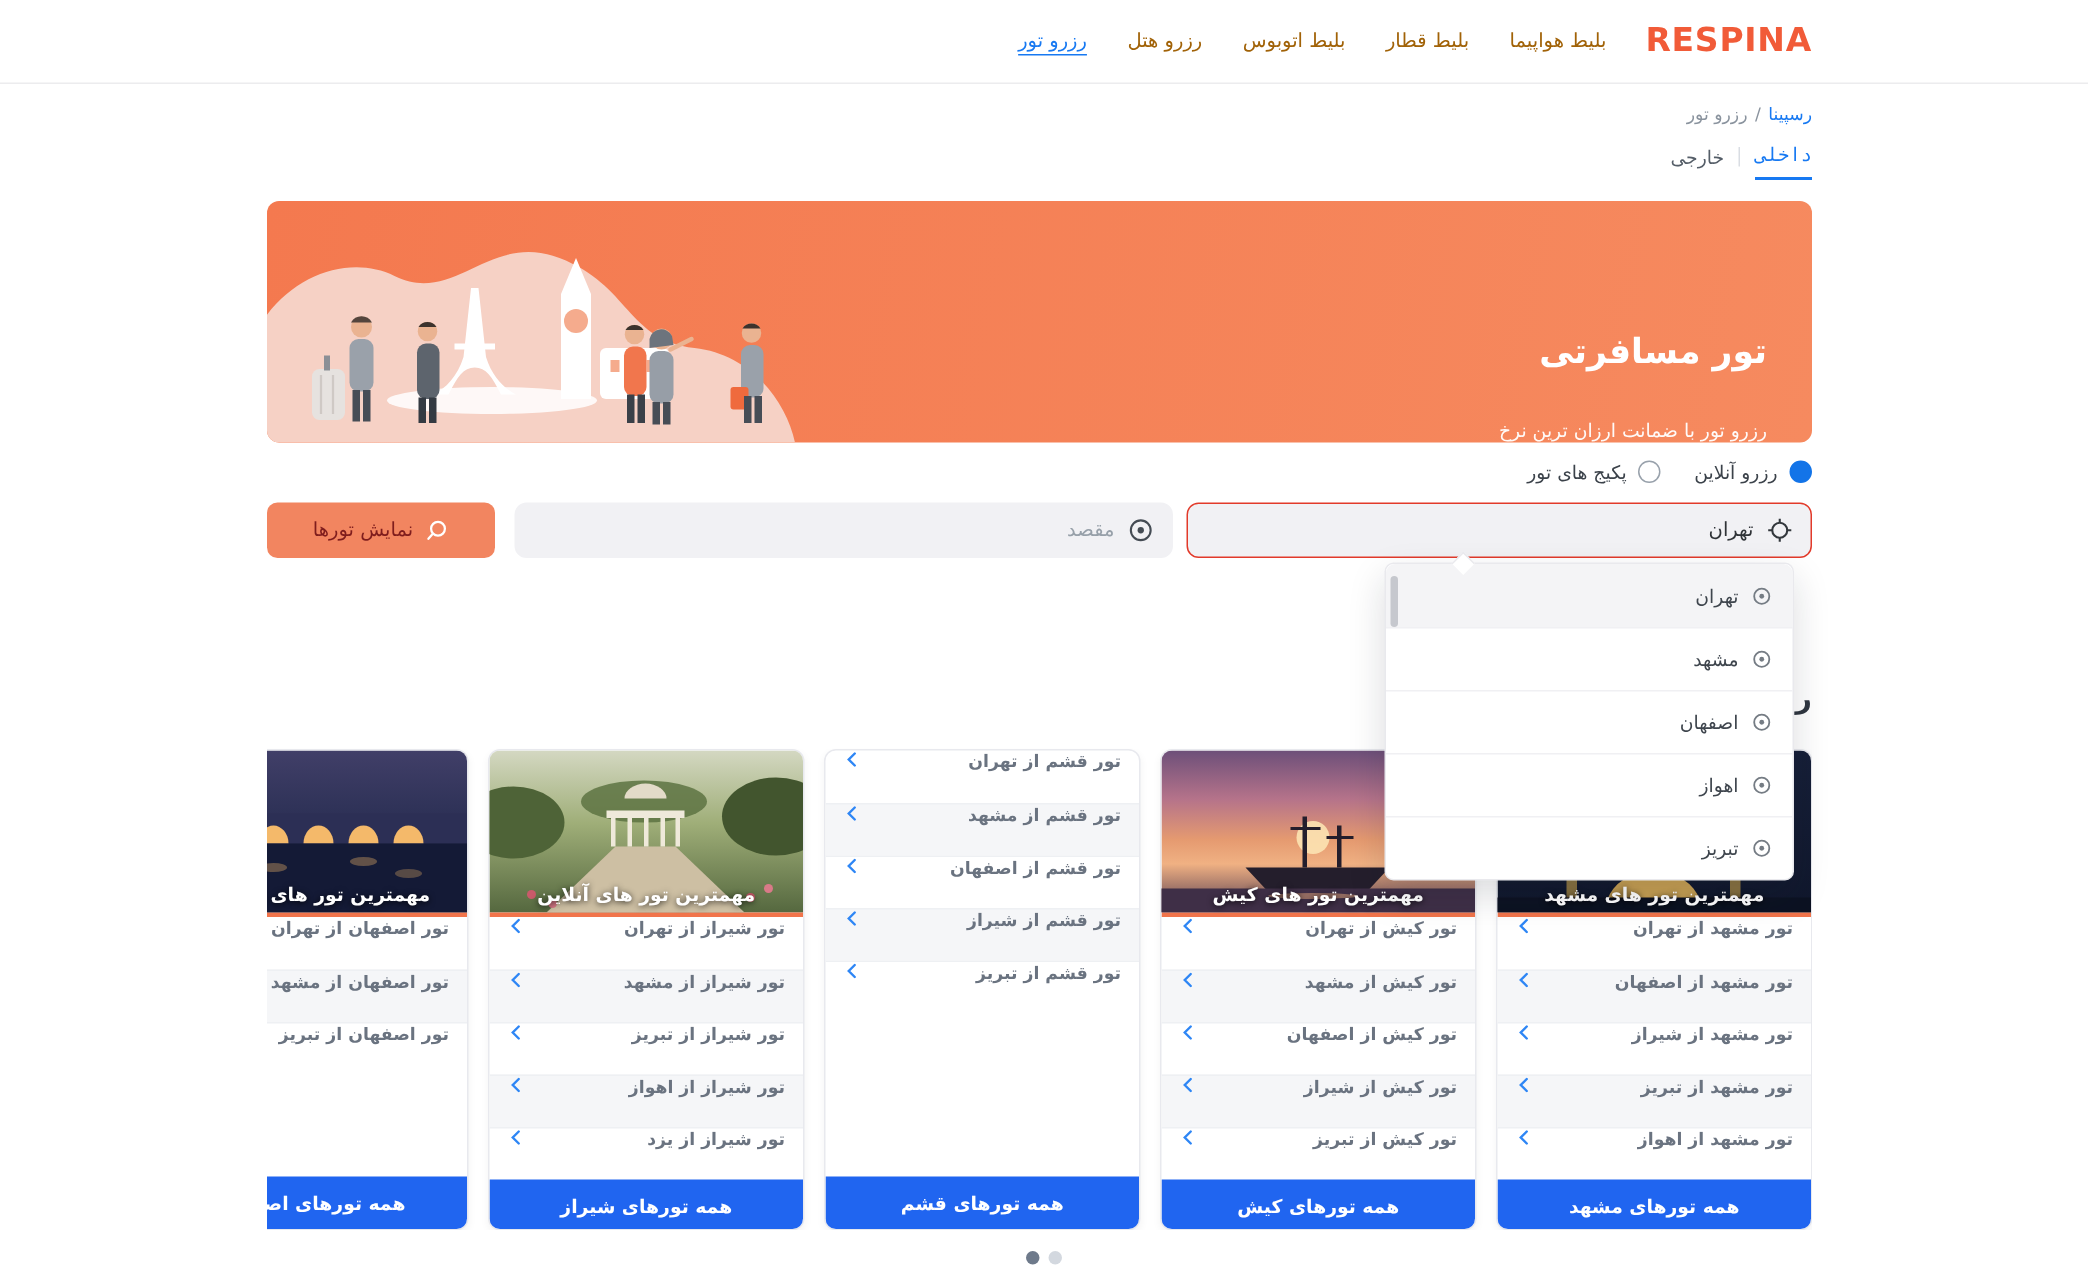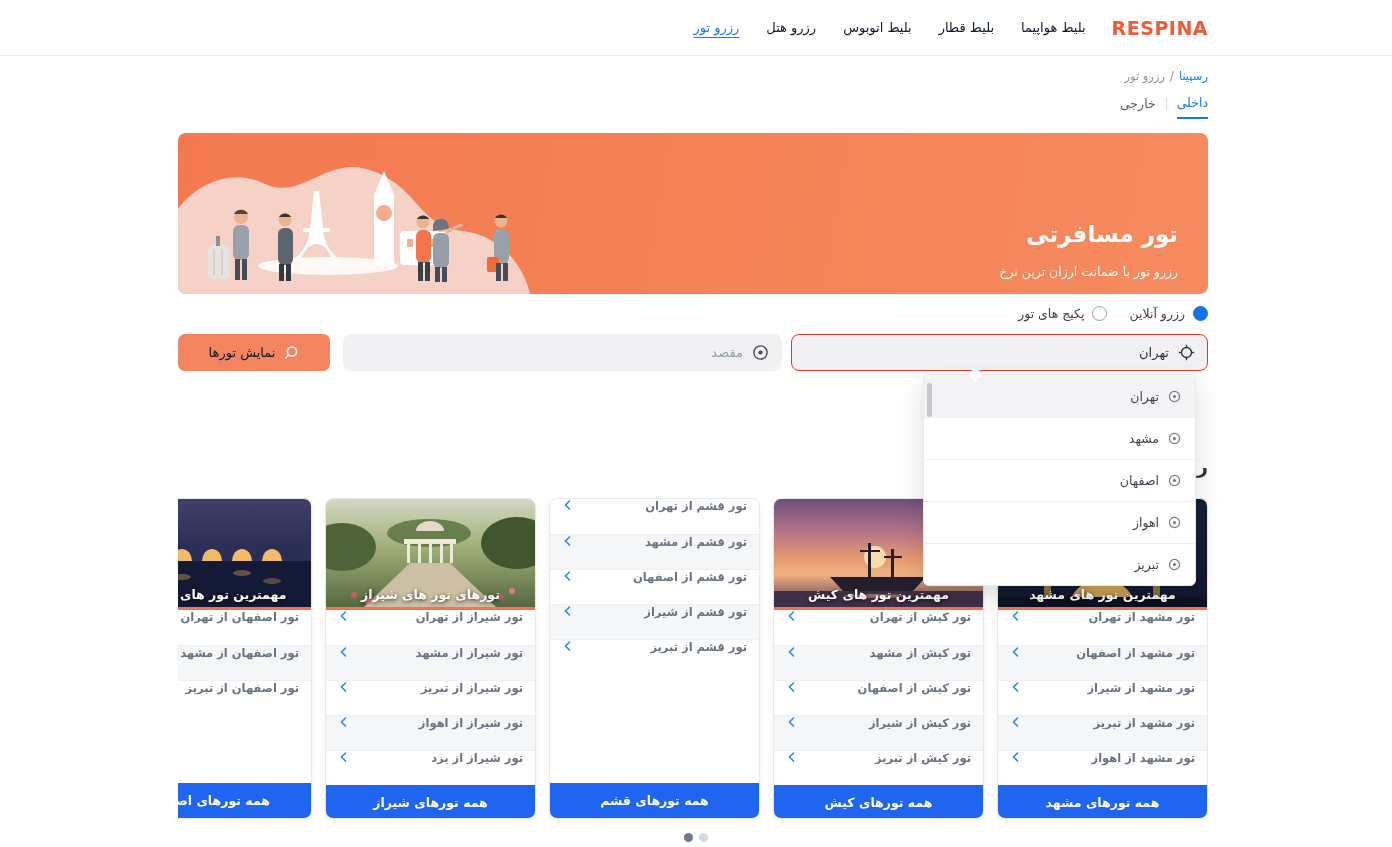--- a/index.html
+++ b/index.html
@@ -4,56 +4,56 @@
 <style>
   * { margin:0; padding:0; box-sizing:border-box; }
   html,body { background:#fff; }
   body { font-family:"DejaVu Sans", sans-serif; direction:rtl; }
   .page { position:relative; width:1392px; height:847px; background:#fff; overflow:hidden; }
   .wrap { margin-right:184px; margin-left:178px; }
 
   
   .header { height:56px; border-bottom:1px solid #ececee; background:#fff; }
   .header-inner { height:100%; display:flex; align-items:center; }
-  .logo { font-size:19px; font-weight:bold; letter-spacing:.5px; color:#f15b38; cursor:pointer; }
+  .logo { font-size:22px; font-weight:bold; letter-spacing:.5px; color:#f15b38; cursor:pointer; }
   .nav { display:flex; align-items:center; gap:27px; margin-right:26px; }
-  .nav-item { font-size:13px; color:#0f172a; cursor:pointer; white-space:nowrap; }
+  .nav-item { font-size:13px; color:#a16207; cursor:pointer; white-space:nowrap; }
   .nav-item.active { color:#1779f2; text-decoration:underline; text-underline-offset:5px; }
 
   
   .crumbs { padding-top:13px; font-size:11.5px; color:#8a939e; display:flex; gap:5px; justify-content:flex-start; }
   .crumbs .home { color:#1779f2; cursor:pointer; }
   .tabs { margin-top:12px; display:flex; align-items:center; gap:10px; font-size:12.5px; }
   .tab { cursor:pointer; padding-bottom:7px; color:#555e68; }
-  .tab.active { color:#1779f2; border-bottom:2px solid #1779f2; }
+  .tab.active { color:#1779f2; border-bottom:2px solid #1779f2;font-family:Liberation Mono, monospace; }
   .tab-sep { width:1px; height:13px; background:#d9dde3; margin-bottom:6px; }
 
   
   .banner { position:relative; margin-top:14px; height:161px; border-radius:8px; overflow:hidden;
             background:linear-gradient(100deg,#f4794f 0%,#f68a5f 100%); }
   .banner-art { position:absolute; right:auto; left:0; top:0; height:161px; }
   .banner-title { position:absolute; right:30px; top:88px; color:#fff; font-size:23px; font-weight:bold; }
-  .banner-sub { position:absolute; right:30px; top:131px; color:#fff; font-size:12.5px; opacity:.96; }
+  .banner-sub { position:absolute; right:30px; top:145px; color:#fff; font-size:12.5px; opacity:.96; }
 
   
   .radio-row { margin-top:12px; display:flex; align-items:center; gap:22px; font-size:12.5px; color:#3b424a; }
   .radio-opt { display:flex; align-items:flex-start; gap:8px; cursor:pointer; }
   .radio { width:15px; height:15px; border-radius:50%; }
   .radio.on { background:#1374e8; border:1px solid #1374e8; }
   .radio.off { background:#fff; border:1px solid #98a1ab; }
 
   
   .search-row { position:relative; margin-top:13px; display:flex; align-items:stretch; }
   .field { height:37px; background:#f1f1f4; border-radius:8px; display:flex; align-items:center; gap:9px; padding:0 12px; }
   .field input { flex:1; min-width:0; background:transparent; border:none; outline:none; font-family:inherit;
                  font-size:13px; color:#2f3337; direction:rtl; }
   .field input::placeholder { color:#97a0a9; }
   .origin { width:417px; border:1px solid #e23a2a; }
   .dest { flex:1; margin-right:9px; margin-left:13px; border:1px solid #f1f1f4; }
-  .show-btn { width:152px; height:37px; background:#f28560; border:none; border-radius:7px; color:#0f172a;
+  .show-btn { width:152px; height:37px; background:#f28560; border:none; border-radius:7px; color:#7f1d1d;
               display:flex; align-items:center; justify-content:center; gap:9px; font-size:13px; cursor:pointer; font-family:inherit; }
 
   
   .dropdown { position:absolute; top:calc(100% + 3px); right:12px; width:273px; background:#fff;
               border:1px solid #e9e9ed; border-radius:6px; box-shadow:0 10px 24px rgba(20,25,40,.15); z-index:50; }
   .dropdown::before { content:''; position:absolute; top:-6px; left:46px; width:10px; height:10px; background:#fff;
                       border-left:1px solid #e9e9ed; border-top:1px solid #e9e9ed; transform:rotate(45deg); }
   .dd-item { height:42px; display:flex; align-items:center; gap:9px; padding:0 14px; font-size:12.5px; color:#3e454d; cursor:pointer; }
   .dd-item + .dd-item { border-top:1px solid #f0f0f3; }
   .dd-item.hl { background:#f4f4f6; border-radius:6px 6px 0 0; }
@@ -401,21 +401,21 @@
             <rect x="83" y="45" width="3" height="19" fill="#efe9da"></rect>
             <rect x="94" y="45" width="3" height="19" fill="#efe9da"></rect>
             <rect x="105" y="45" width="3" height="19" fill="#efe9da"></rect>
             <rect x="116" y="45" width="3" height="19" fill="#efe9da"></rect>
             <rect x="126" y="45" width="3" height="19" fill="#efe9da"></rect>
             <circle cx="30" cy="96" r="3" fill="#c95a6a"></circle>
               <circle cx="44" cy="102" r="3" fill="#d97a88"></circle>
             <circle cx="176" cy="98" r="3" fill="#c95a6a"></circle>
               <circle cx="188" cy="92" r="3" fill="#d97a88"></circle>
           </svg>
-          <div class="card-title">تورهای تور های شیراز</div>
+          <div class="card-title">مهمترین تور های آنلاین</div>
         </div>
         <div class="rows">
           <div class="row">
             <span>تور شیراز از تهران</span>
             <svg width="12" height="12" viewBox="0 0 12 12">
                 <polyline points="7.5,2 3.5,6 7.5,10" fill="none" stroke="#2e86f5" stroke-width="1.6" stroke-linecap="round"></polyline>
               </svg>
           </div>
           <div class="row">
             <span>تور شیراز از مشهد</span>

